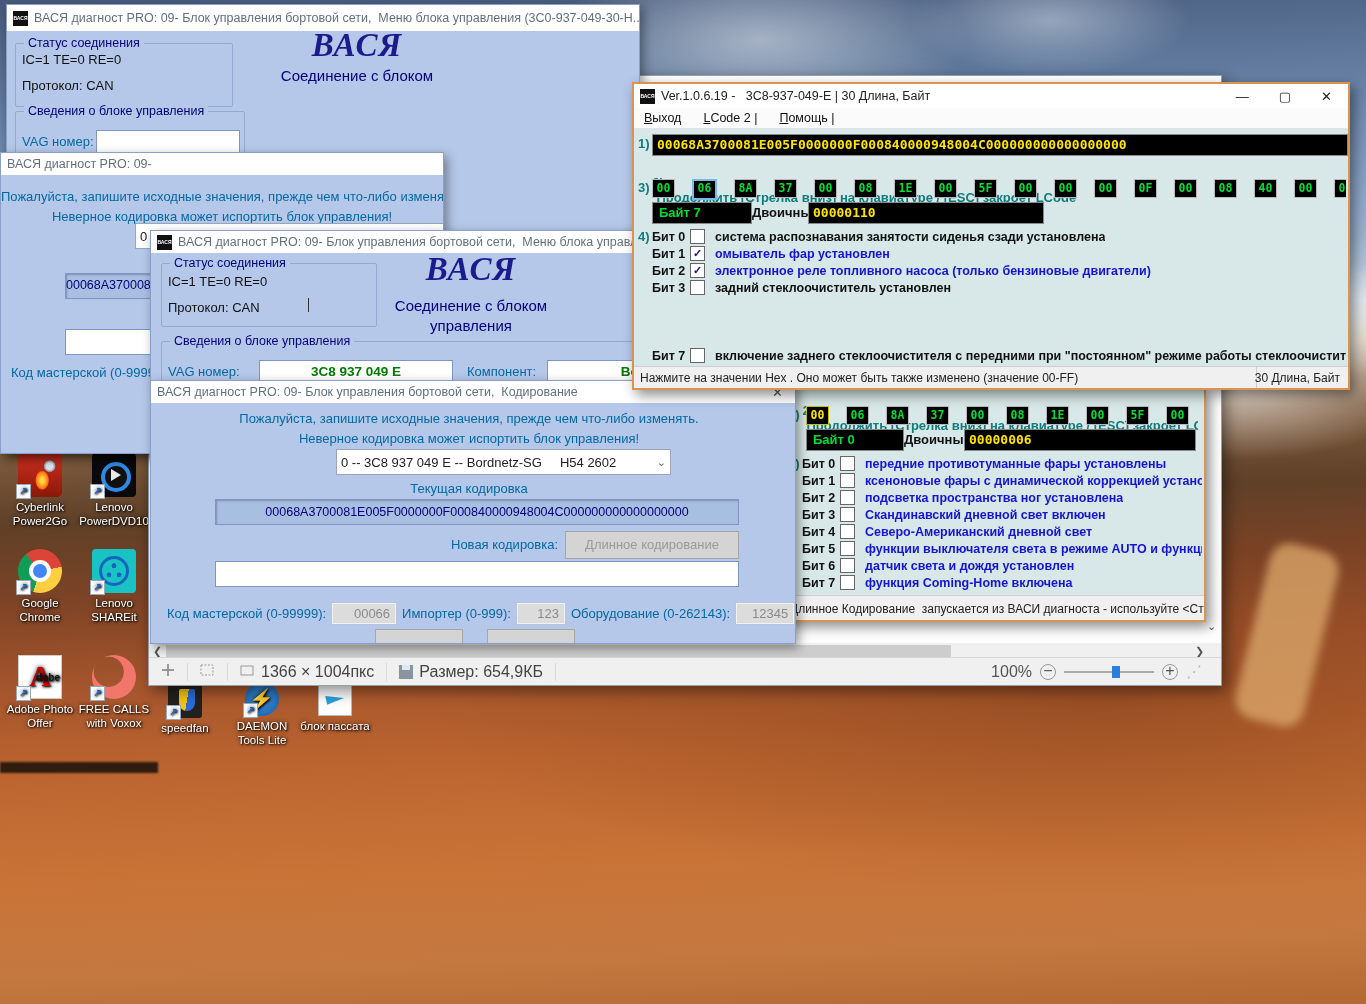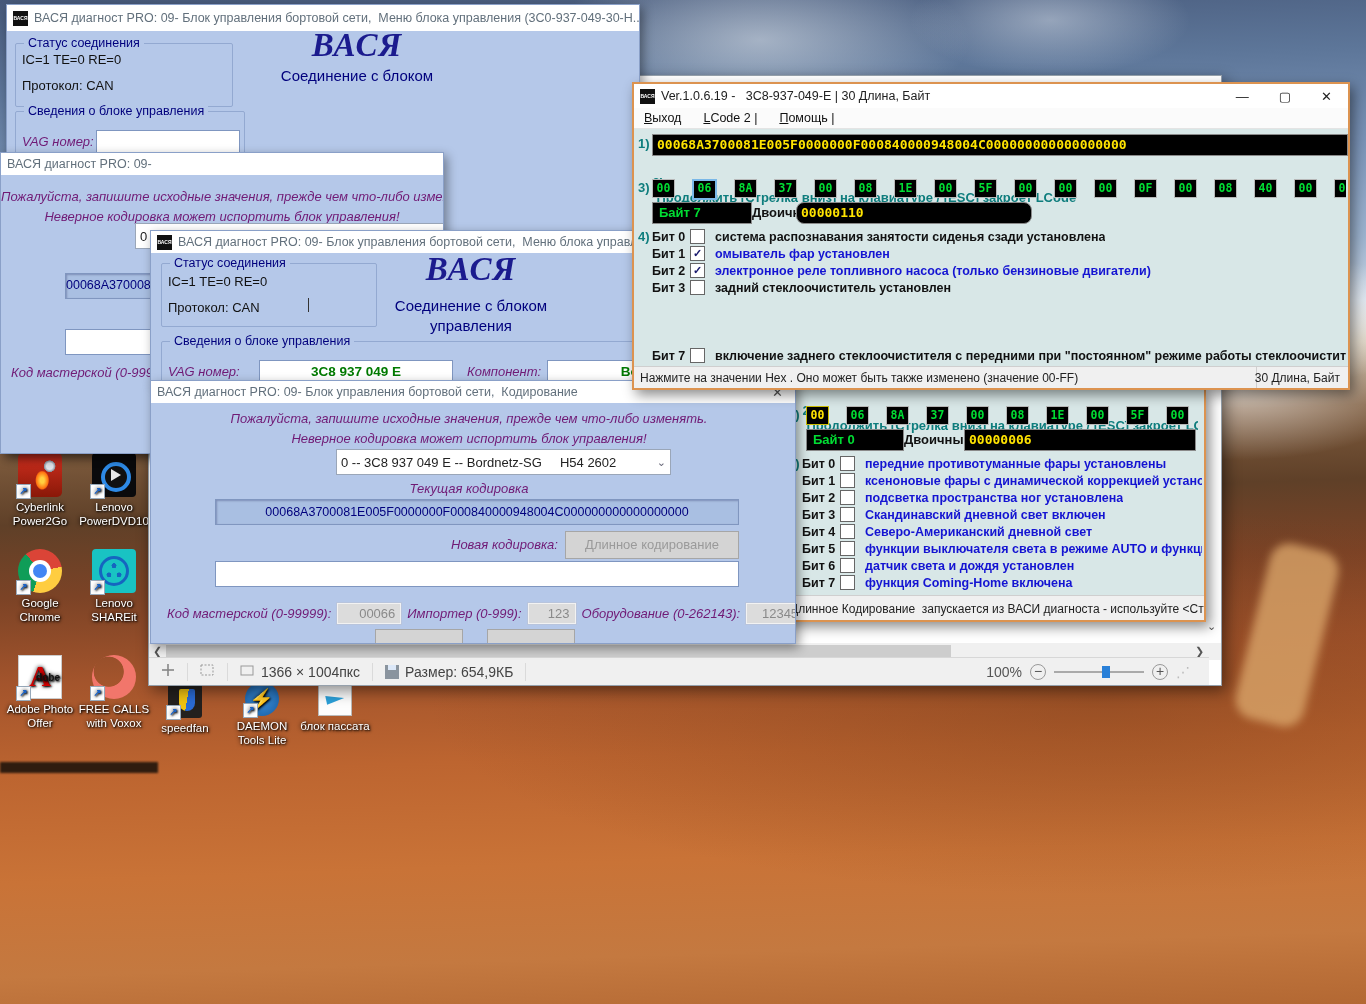--- a/index.html
+++ b/index.html
@@ -66,21 +66,21 @@
       border-top:6px solid transparent;border-bottom:3px solid transparent;border-left:18px solid #2b9fd8;
       transform:rotate(-12deg);}
 
   
   .vwin{background:#b5c8e9;border:1px solid #8aa0c8;box-shadow:3px 4px 10px rgba(0,0,0,.4);overflow:hidden;}
   .vtitle{position:absolute;left:0;top:0;right:0;height:22px;background:#fff;color:#62707c;
       font-size:12.5px;display:flex;align-items:center;padding:0 6px;white-space:pre;overflow:hidden;}
   .vtitle .appico{width:15px;height:15px;background:#111;margin-right:6px;flex:0 0 auto;
       color:#fff;font-size:5px;line-height:15px;text-align:center;font-weight:bold;}
   .vclose{margin-left:auto;color:#555;font-size:13px;padding:0 6px;}
-  .navy{color:#701a75;font-style:italic;}
+  .navy{color:#0369a1;}
   .grp{position:absolute;border:1px solid #93a9d1;border-radius:2px;}
   .grp>.glabel{position:absolute;top:-8px;left:8px;background:#b5c8e9;padding:0 4px;color:#00007d;
       font-size:12.5px;white-space:pre;}
   .vlogo{font-size:33px;font-weight:bold;font-style:italic;color:#1b1b8e;letter-spacing:1px;
       font-family:"Liberation Serif",serif;}
   .vsub{font-size:15px;color:#00007d;text-align:center;}
   .vfield{background:#fff;border:1px solid #7f96c0;text-align:center;overflow:hidden;white-space:pre;}
   .greenval{color:#007a00;font-weight:bold;font-size:13.5px;}
   .bluefield{background:#a9bfe2;border:1px solid #8096bf;box-shadow:inset 1px 1px 2px rgba(0,0,60,.25);
       color:#00007d;text-align:center;overflow:hidden;white-space:pre;line-height:22px;}
@@ -156,22 +156,22 @@
   .shapes{position:absolute;display:flex;flex-wrap:wrap;width:84px;color:#6f95c0;font-size:13px;
       line-height:17px;overflow:hidden;height:56px;}
   .shapes span{width:21px;text-align:center;}
   .brushico{width:26px;height:26px;border-radius:4px 14px 4px 14px;
       background:linear-gradient(135deg,#c23 20%,#92400e 60%,#e8dcc8 60%);transform:rotate(-10deg);}
   .canvas{position:absolute;left:2px;top:147px;width:1053px;height:420px;background:#fff;}
   .vscroll{position:absolute;right:2px;top:147px;width:15px;height:420px;background:#fff;color:#555;}
   .vscroll .arr{position:absolute;bottom:10px;left:3px;font-size:11px;}
   .hscroll{position:absolute;left:0;right:0;top:567px;height:17px;background:#f0f0f0;color:#555;font-size:11px;}
   .hthumb{position:absolute;left:17px;top:2px;width:785px;height:13px;background:#cdcdcd;}
-  .pstatus{position:absolute;left:0;right:12px;bottom:0;height:27px;background:#f0f0f0;
-      border-top:1px solid #d7d7d7;display:flex;align-items:center;font-size:14px;color:#444;}
+  .pstatus{position:absolute;left:0;right:0;bottom:0;height:27px;background:#f0f0f0;
+      border-top:1px solid #d7d7d7;display:flex;align-items:center;font-size:16px;color:#444;}
   .pssep{width:1px;height:18px;background:#dadada;margin:0 12px;}
   .zoomctl{display:flex;align-items:center;gap:8px;margin-left:auto;margin-right:14px;color:#555;}
   .ztrack{width:90px;height:2px;background:#aaa;position:relative;}
   .zthumb{position:absolute;left:48px;top:-5px;width:8px;height:12px;background:#2980d8;}
   .grip{color:#bbb;margin-right:4px;letter-spacing:1px;}
 </style>
 </head>
 <body>
 
 <div id="wallpaper" class="abs">
@@ -601,21 +601,21 @@
       <span class="byte">00</span>
       <span class="byte">00</span>
       <span class="byte">00</span>
       <span class="byte">00</span>
       <span class="byte">00</span>
       <span class="byte">00</span>
       <span class="byte">00</span>
     </div>
   <div class="abs bytebox" style="left:18px;top:118px;width:92px;">Байт 7</div>
   <span class="abs binlabel" style="left:118px;top:121px;">Двоичный:</span>
-  <div class="abs blackbar" style="left:162px;top:118px;width:230px;height:20px;border-radius:8px;">00000110</div>
+  <div class="abs blackbar" style="left:174px;top:118px;width:230px;height:20px;">00000110</div>
   <span class="abs num" style="left:4px;top:145px;">4)</span>
   <div class="abs" style="left:18px;top:144px;width:694px;">
       <div class="bitrow">
         <span class="bitlabel">Бит 0</span>
         <span class="cb"></span>
         <span class="bittext">система распознавания занятости сиденья сзади установлена</span>
       </div>
       <div class="bitrow">
         <span class="bitlabel">Бит 1</span>
         <span class="cb">✓</span>

